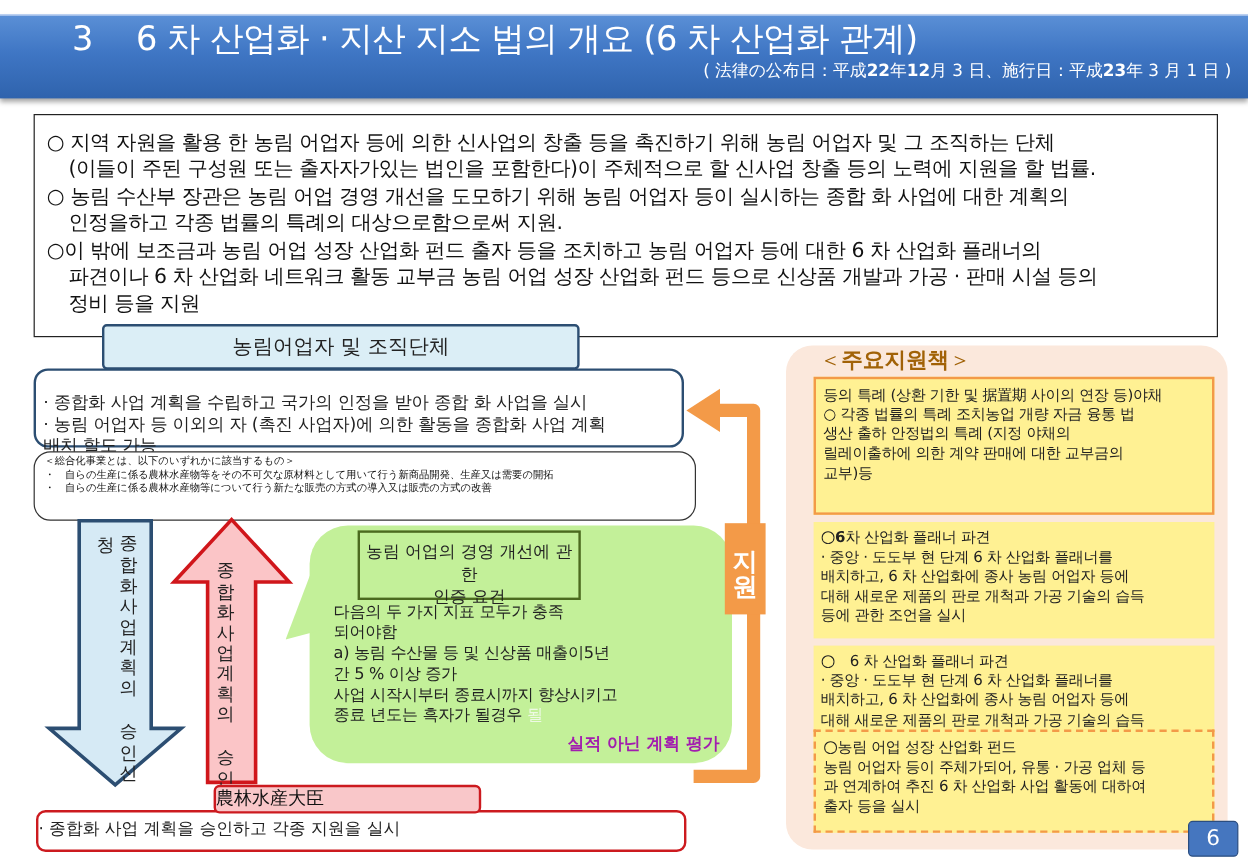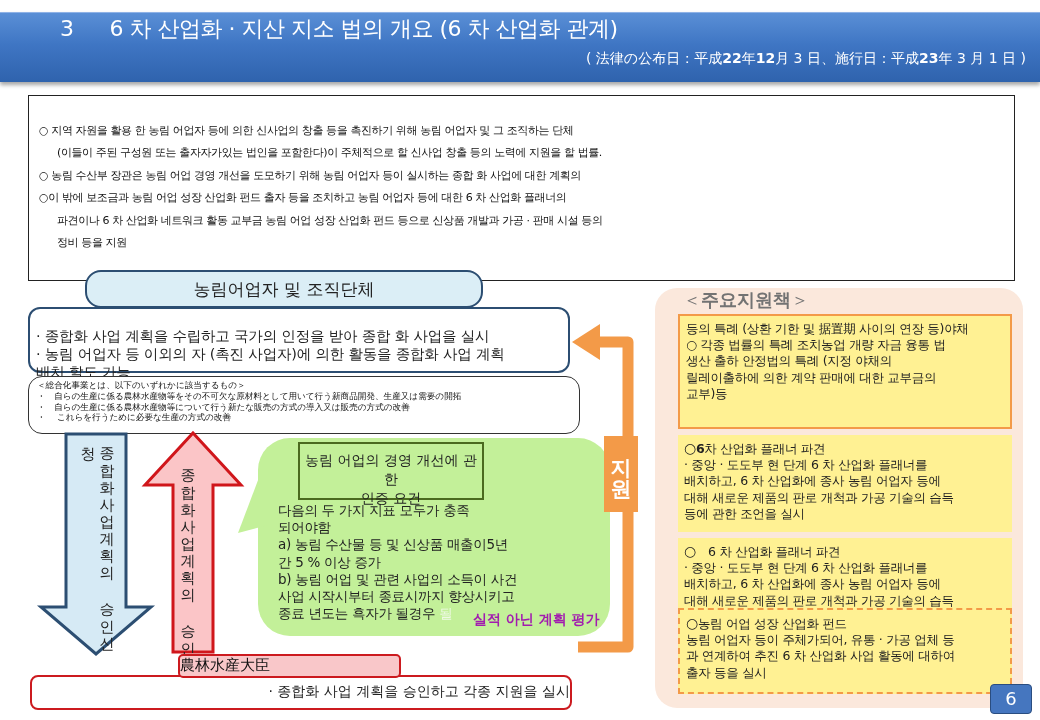--- a/index.html
+++ b/index.html
@@ -4,61 +4,61 @@
 <style>
   html, body { margin:0; padding:0; }
   body { width:1040px; height:720px; position:relative; overflow:hidden; background:#ffffff;
          font-family:"DejaVu Sans", "Liberation Sans", sans-serif; color:#111; }
   .abs { position:absolute; box-sizing:border-box; }
 
   
   .banner { left:0; top:12px; width:1040px; height:70px;
             background:linear-gradient(#5a8fd6 0%, #3f76c4 45%, #2f63ad 100%);
             border-top:1px solid #8fb2e6; box-shadow:0 3px 4px rgba(0,0,0,0.35); }
-  .banner-title { left:60px; top:14px; color:#fff; font-size:22px; letter-spacing:-0.5px; white-space:nowrap; }
+  .banner-title { left:60px; top:14px; color:#fff; font-size:28px; letter-spacing:-0.5px; white-space:nowrap; }
   .banner-title .num { margin-right:36px; }
   .banner-sub { right:14px; top:50px; color:#fff; font-size:14px; white-space:nowrap; }
   .banner-sub b { font-weight:bold; }
 
   
   .summary { left:28px; top:95px; width:987px; height:186px; border:1px solid #222; background:#fff;
-             padding:24px 10px 0 10px; font-size:11px; line-height:22.4px; letter-spacing:-0.4px; }
+             padding:12px 10px 0 10px; font-size:17px; line-height:22.4px; letter-spacing:-0.4px; }
   .summary p { margin:0; }
   .summary .indent { padding-left:18px; }
 
   
   .org-tab { left:85px; top:270px; width:398px; height:38px; background:#dbeef6; border:2px solid #2c4e72;
-             border-radius:16px; text-align:center; font-size:17px; line-height:34px; color:#222; }
+             border-radius:4px; text-align:center; font-size:17px; line-height:34px; color:#222; }
   .org-box { left:28px; top:307px; width:542px; height:66px; border:2.5px solid #2c4e72; border-radius:12px;
              background:#fff; padding:6px 6px 14px 6px; font-size:14.5px; line-height:18px; color:#222; letter-spacing:-0.2px; }
   .note-box { left:28px; top:376px; width:552px; height:58px; border:1px solid #333; border-radius:14px;
               background:#fff; padding:3px 8px 0 8px; font-size:8.6px; line-height:10.8px; color:#111; }
   .note-box div { white-space:nowrap; }
 
   .vtext { writing-mode:vertical-rl; text-orientation:upright; font-size:15px; letter-spacing:2px; color:#222; }
 
   .bubble { left:258px; top:438px; width:352px; height:198px; background:#c3f099; border-radius:32px; }
   .bubble-head { left:298px; top:442px; width:186px; height:58px; border:2.5px solid #4b6a1f; background:#c3f099;
                  text-align:center; font-size:14px; line-height:19px; padding-top:7px; color:#222; }
   .bubble-body { left:278px; top:502px; width:320px; font-size:13.5px; line-height:17.2px; color:#222; letter-spacing:-0.3px; }
   .bubble-body .faint { color:#eef9e4; }
   .plan-eval { left:473px; top:611px; color:#a21caf; font-weight:bold; font-size:14px; white-space:nowrap; }
 
   .minister-tab { left:178px; top:654px; width:223px; height:24px; background:#f9c7c9; border:2.5px solid #cc1a1f;
                   border-radius:5px; font-size:15px; line-height:19px; font-family:"DejaVu Serif", serif; color:#111; }
   .minister-box { left:30px; top:675px; width:542px; height:35px; border:2.5px solid #cc1a1f; border-radius:8px; background:#fff;
-                  text-align:right; font-size:14px; line-height:29px; color:#222; }
+                  text-align:left; font-size:14px; line-height:29px; color:#222; }
 
   
   .support-label { left:604px; top:436px; width:34px; height:76px; background:#f39a48; color:#fff;
                    font-weight:bold; font-size:21px; text-align:center; line-height:30px; padding-top:6px; }
 
   
   .right-panel { left:655px; top:288px; width:368px; height:420px; background:#fbe8dc; border-radius:22px; }
-  .right-title { left:683px; top:288px; font-size:18px; color:#737373; white-space:nowrap; }
+  .right-title { left:683px; top:288px; font-size:18px; color:#a16207; white-space:nowrap; }
   .right-title b { font-weight:bold; }
   .sbox { left:678px; width:334px; background:#fff193; padding:5px 6px 0 6px; font-size:12.5px; line-height:16.2px; color:#222; letter-spacing:-0.3px; }
   .sbox1 { top:314px; height:115px; border:2.5px solid #f39a48; }
   .sbox2 { top:435px; height:97px; }
   .sbox3 { top:538px; height:88px; }
   .sbox4 { top:608px; height:86px; border:2.5px dashed #f39a48; }
   .circ { font-size:14px; }
 
   .page-num { left:990px; top:684px; width:42px; height:30px; background:#4576bf; border:1.5px solid #2a4d80; border-radius:4px;
               color:#fff; font-size:18px; text-align:center; line-height:27px; }
@@ -71,38 +71,38 @@
   <span class="num">3</span><span>6 차 산업화 · 지산 지소 법의 개요 (6 차 산업화 관계)</span>
 </div>
 <div class="abs banner-sub">
   <span>( 法律の公布日：平成</span><b>22</b><span>年</span><b>12</b><span>月 3 日、施行日：平成</span><b>23</b><span>年 3 月 1 日 )</span>
 </div>
 
 <div class="abs summary">
   <p><span>○</span> <span>지역 자원을 활용 한 농림 어업자 등에 의한 신사업의 창출 등을 촉진하기 위해 농림 어업자 및 그 조직하는 단체</span></p>
   <p class="indent">(이들이 주된 구성원 또는 출자자가있는 법인을 포함한다)이 주체적으로 할 신사업 창출 등의 노력에 지원을 할 법률.</p>
   <p><span>○</span> <span>농림 수산부 장관은 농림 어업 경영 개선을 도모하기 위해 농림 어업자 등이 실시하는 종합 화 사업에 대한 계획의</span></p>
+  <p class="indent">인정을하고 각종 법률의 특례의 대상으로함으로써 지원.</p>
   <p><span>○</span><span>이 밖에 보조금과 농림 어업 성장 산업화 펀드 출자 등을 조치하고 농림 어업자 등에 대한 6 차 산업화 플래너의</span></p>
   <p class="indent">파견이나 6 차 산업화 네트워크 활동 교부금 농림 어업 성장 산업화 펀드 등으로 신상품 개발과 가공 · 판매 시설 등의</p>
   <p class="indent">정비 등을 지원</p>
 </div>
 
 <div class="abs org-box">
   <div style="height:12px"></div>
   <div>· 종합화 사업 계획을 수립하고 국가의 인정을 받아 종합 화 사업을 실시</div>
   <div> · 농림 어업자 등 이외의 자 (촉진 사업자)에 의한 활동을 종합화 사업 계획</div>
   <div>배치 할도 가능</div>
 </div>
 <div class="abs org-tab">농림어업자 및 조직단체</div>
 
 <div class="abs note-box">
   <div>＜総合化事業とは、以下のいずれかに該当するもの＞</div>
   <div>・　自らの生産に係る農林水産物等をその不可欠な原材料として用いて行う新商品開発、生産又は需要の開拓</div>
   <div>・　自らの生産に係る農林水産物等について行う新たな販売の方式の導入又は販売の方式の改善</div>
-  <div>・　 これらを行うために必要な生産の方式の改善</div>
 </div>
 
 <svg class="abs" style="left:36px;top:432px" width="120" height="225">
   <polygon points="30,2 90,2 90,175 115,175 60,222 5,175 30,175" fill="#d6eaf5" stroke="#2c4e72" stroke-width="3"></polygon>
 </svg>
 <div class="abs vtext" style="left:78px;top:436px;height:210px">종합화사업계획의 승인신청</div>
 
 <svg class="abs" style="left:138px;top:430px" width="110" height="225">
   <polygon points="55,3 103,55 75,55 75,222 35,222 35,55 7,55" fill="#fbc5c7" stroke="#d0161b" stroke-width="3"></polygon>
 </svg>
@@ -114,21 +114,20 @@
 </svg>
 <div class="abs bubble-head">
   <div>농림 어업의 경영 개선에 관한</div>
   <div>인증 요건</div>
 </div>
 <div class="abs bubble-body">
   <div>다음의 두 가지 지표 모두가 충족</div>
   <div>되어야함</div>
   <div>a) 농림 수산물 등 및 신상품 매출이5년</div>
   <div>간  5 % 이상 증가</div>
-  <div>b) 농림 어업 및 관련 사업의 소득이 사건</div>
   <div>사업 시작시부터 종료시까지 향상시키고</div>
   <div><span>종료 년도는 흑자가 될경우</span> <span class="faint">될</span></div>
 </div>
 <div class="abs plan-eval">실적 아닌 계획 평가</div>
 
 <div class="abs minister-box">
   <span>· 종합화 사업 계획을 승인하고 각종 지원을 실시</span>
 </div>
 <div class="abs minister-tab">農林水産大臣</div>
 

